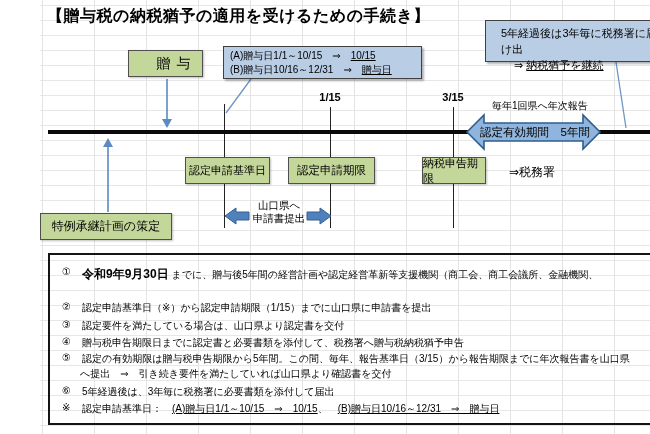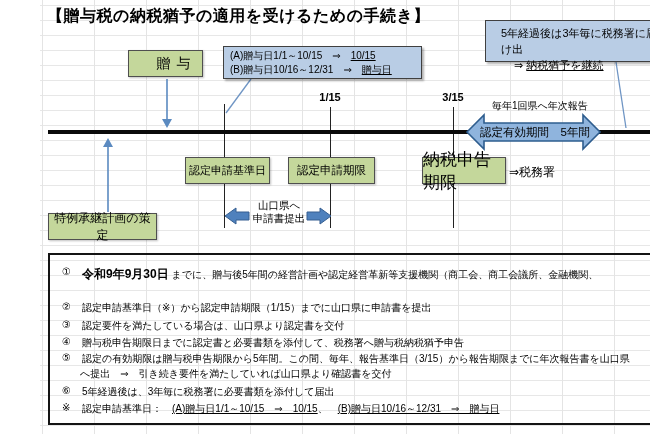--- a/index.html
+++ b/index.html
@@ -35,24 +35,24 @@
   .green-box {
     background:#c4d79b; border:1px solid #4f4f4f; z-index:4;
     display:flex; align-items:center; justify-content:center;
     box-shadow:1px 1px 2px rgba(0,0,0,0.25);
   }
   .blue-box {
     background:#b9cde5; border:1.5px solid #404040; z-index:4;
     box-shadow:1.5px 1.5px 2px rgba(0,0,0,0.3);
   }
   #gift-box { left:88px; top:50px; width:75px; height:27px; font-size:14px; letter-spacing:6px; padding-left:22px; }
-  #plan-box { left:8px; top:213px; width:109px; height:27px; font-size:12px;text-align:center; }
+  #plan-box { left:0; top:213px; width:132px; height:27px; font-size:12px; }
   #base-date-box { left:145px; top:157px; width:85px; height:27px; font-size:11px; }
   #deadline-box  { left:248px; top:157px; width:87px; height:27px; font-size:11.5px; }
-  #tax-deadline-box { left:382px; top:157px; width:84px; height:27px; font-size:17px; }
+  #tax-deadline-box { left:382px; top:157px; width:64px; height:27px; font-size:11px; }
   #tax-office { left:469px; top:164px; font-size:12px; z-index:5; }
   #callout-box { left:183px; top:46px; width:199px; height:33px; font-size:10px; line-height:14px; padding:2px 6px; }
   #notify-box { left:445px; top:20px; width:198px; height:42px; font-size:11px; line-height:16px; padding:4px 15px; }
   #notify-line2 { padding-left:13px; }
   .ul { text-decoration:underline; }
   #submit-note { left:206px; top:199px; width:66px; text-align:center; font-size:10.5px; line-height:13px; z-index:5; }
   #valid-period { left:437px; top:125px; width:116px; text-align:center; font-size:11.5px; z-index:5; }
   svg.overlay { position:absolute; left:0; top:0; z-index:3; pointer-events:none; }
   
   #notes-box { left:8px; top:253px; width:633px; height:172px; border:2px solid #141414; z-index:1; }

